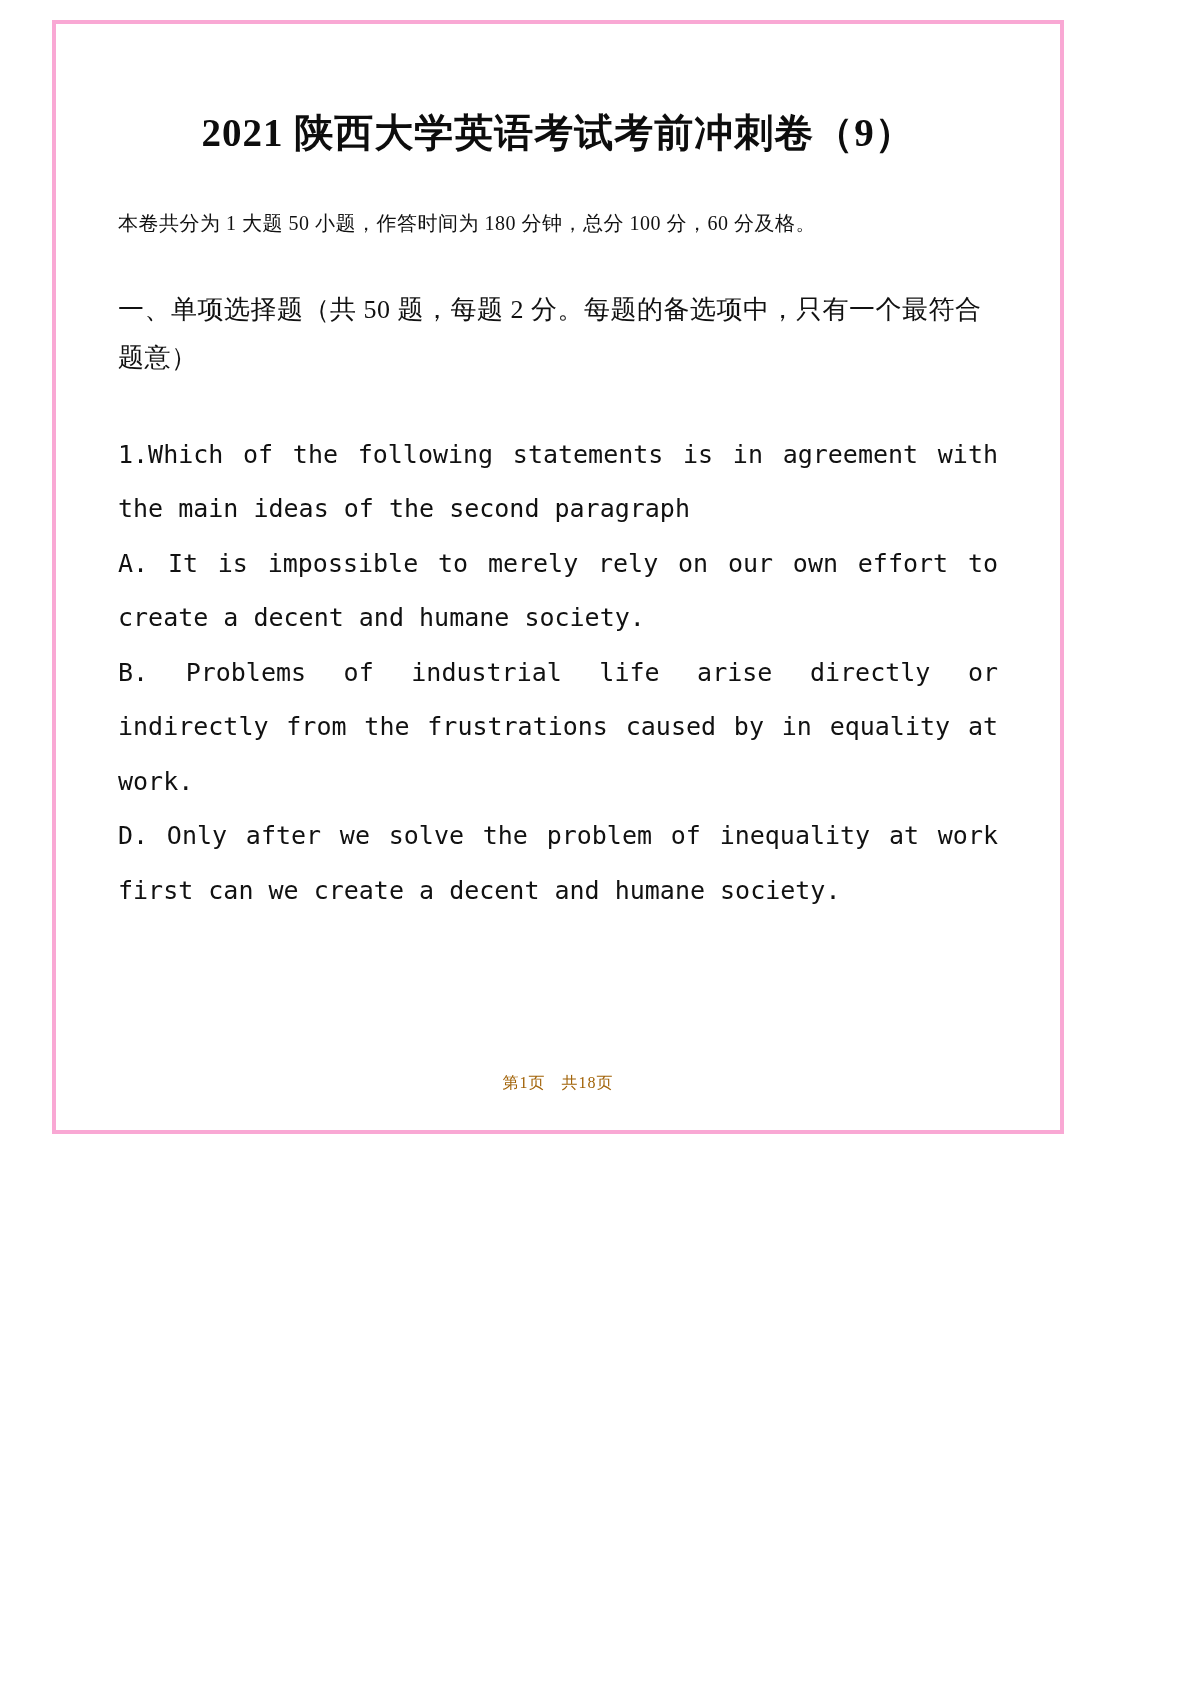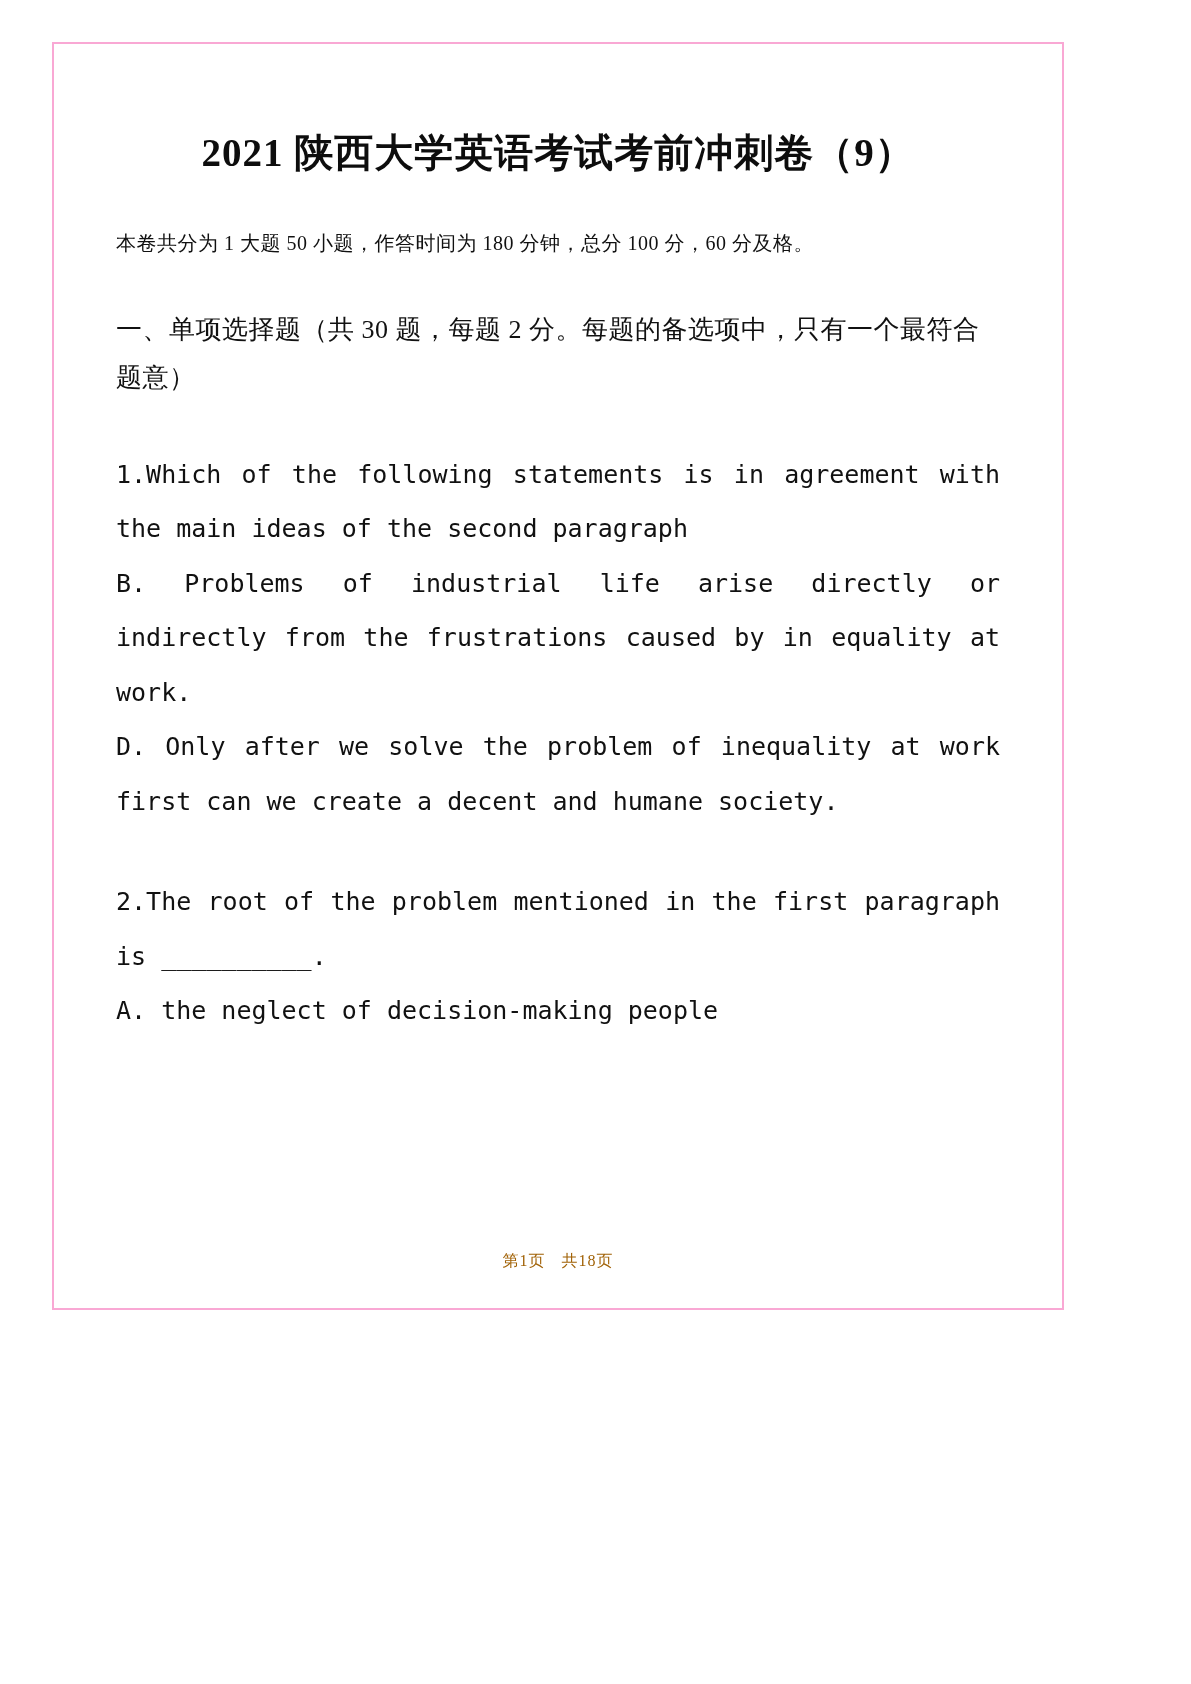--- a/index.html
+++ b/index.html
@@ -11,24 +11,24 @@
     width: 1191px;
     height: 1684px;
     font-family: "Liberation Serif", "DejaVu Serif", serif;
     color: #000000;
     position: relative;
     overflow: hidden;
   }
   .page {
     position: absolute;
     left: 52px;
-    top: 42px;
+    top: 20px;
     width: 1012px;
-    height: 1268px;
-    border: 2px solid #f9a8d4;
+    height: 1114px;
+    border: 4px solid #f9a8d4;
     box-sizing: border-box;
     background: #fff;
   }
   .page-inner {
     padding: 40px 62px 0 62px;
     box-sizing: border-box;
     height: 100%;
     position: relative;
   }
   .doc-title {
@@ -94,31 +94,28 @@
 </head>
 <body>
 
 <div class="page">
   <div class="page-inner">
 
     <h1 class="doc-title">2021 陕西大学英语考试考前冲刺卷（9）</h1>
 
     <p class="para">本卷共分为 1 大题 50 小题，作答时间为 180 分钟，总分 100 分，60 分及格。</p>
 
-    <p class="section-head">一、单项选择题（共 30 题，每题 2 分。每题的备选项中，只有一个最符合题意）</p>
+    <p class="section-head">一、单项选择题（共 50 题，每题 2 分。每题的备选项中，只有一个最符合题意）</p>
 
     <div class="qblock">
       <div class="qline stem justify">1.Which of the following statements is in agreement with the main ideas of the second paragraph</div>
+      <div class="qline justify">A. It is impossible to merely rely on our own effort to create a decent and humane society.</div>
       <div class="qline justify">B. Problems of industrial life arise directly or indirectly from the frustrations caused by in equality at work.</div>
       <div class="qline justify">D. Only after we solve the problem of inequality at work first can we create a decent and humane society.</div>
     </div>
 
-    <div class="qblock">
-      <div class="qline stem justify">2.The root of the problem mentioned in the first paragraph is __________.</div>
-      <div class="qline">A. the neglect of decision-making people</div>
-    </div>
 
     <div class="footer">
       <span>第1页</span><span class="gap"></span><span>共18页</span>
     </div>
 
   </div>
 </div>
 
 </body></html>

